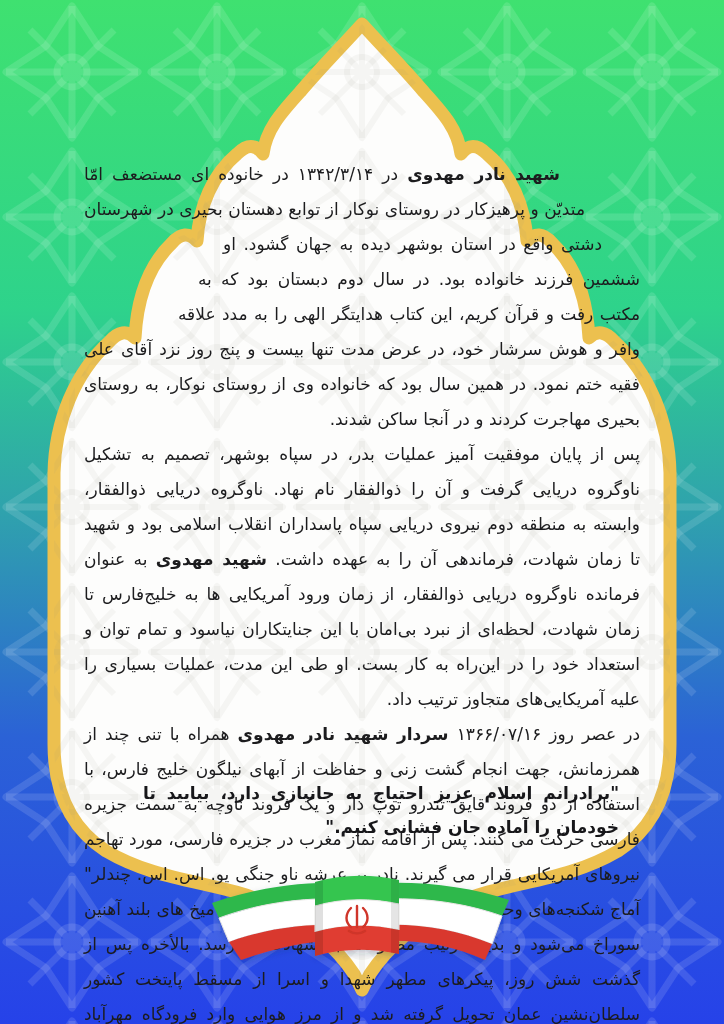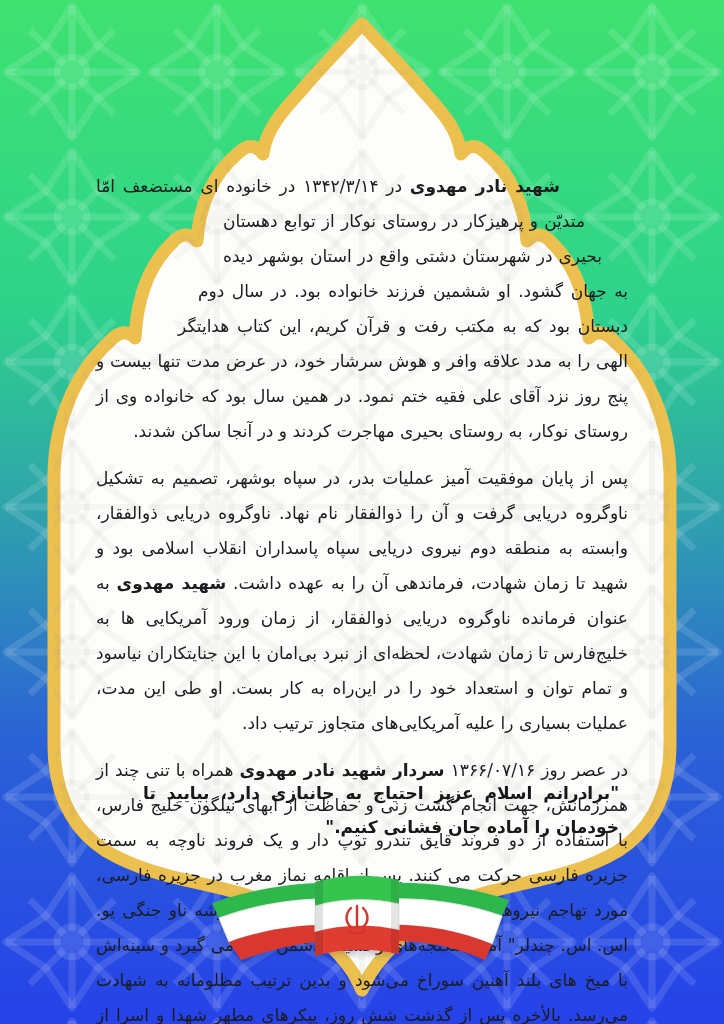--- a/index.html
+++ b/index.html
@@ -7,21 +7,21 @@
     position:relative;width:724px;height:1024px;overflow:hidden;
     background:linear-gradient(180deg,#3fe170 0%,#2ed38b 30%,#2fa2ad 50%,#2b62d6 72%,#2642e9 100%);
     font-family:"DejaVu Sans",sans-serif;
   }
   .layer{position:absolute;inset:0;}
   .bio-text{
     position:absolute;left:84px;right:84px;top:157px;
     direction:rtl;text-align:justify;
     font-size:17px;line-height:35px;color:#1c1c1e;
   }
-  .bio-text p{margin:12px;}
+  .bio-text p{margin:0;}
   .bio-text b{font-weight:700;}
   .sp{height:35px;}
   .sp-r{float:right;clear:right;}
   .sp-l{float:left;clear:left;}
   .sp-r1{width:80px;} .sp-r2{width:55px;} .sp-r3{width:38px;}
   .sp-l1{width:139px;} .sp-l2{width:114px;} .sp-l3{width:94px;}
   .quote{
     position:absolute;left:143px;width:476px;top:776px;
     direction:rtl;text-align:justify;
     font-size:17px;line-height:34px;font-weight:700;color:#17171a;

